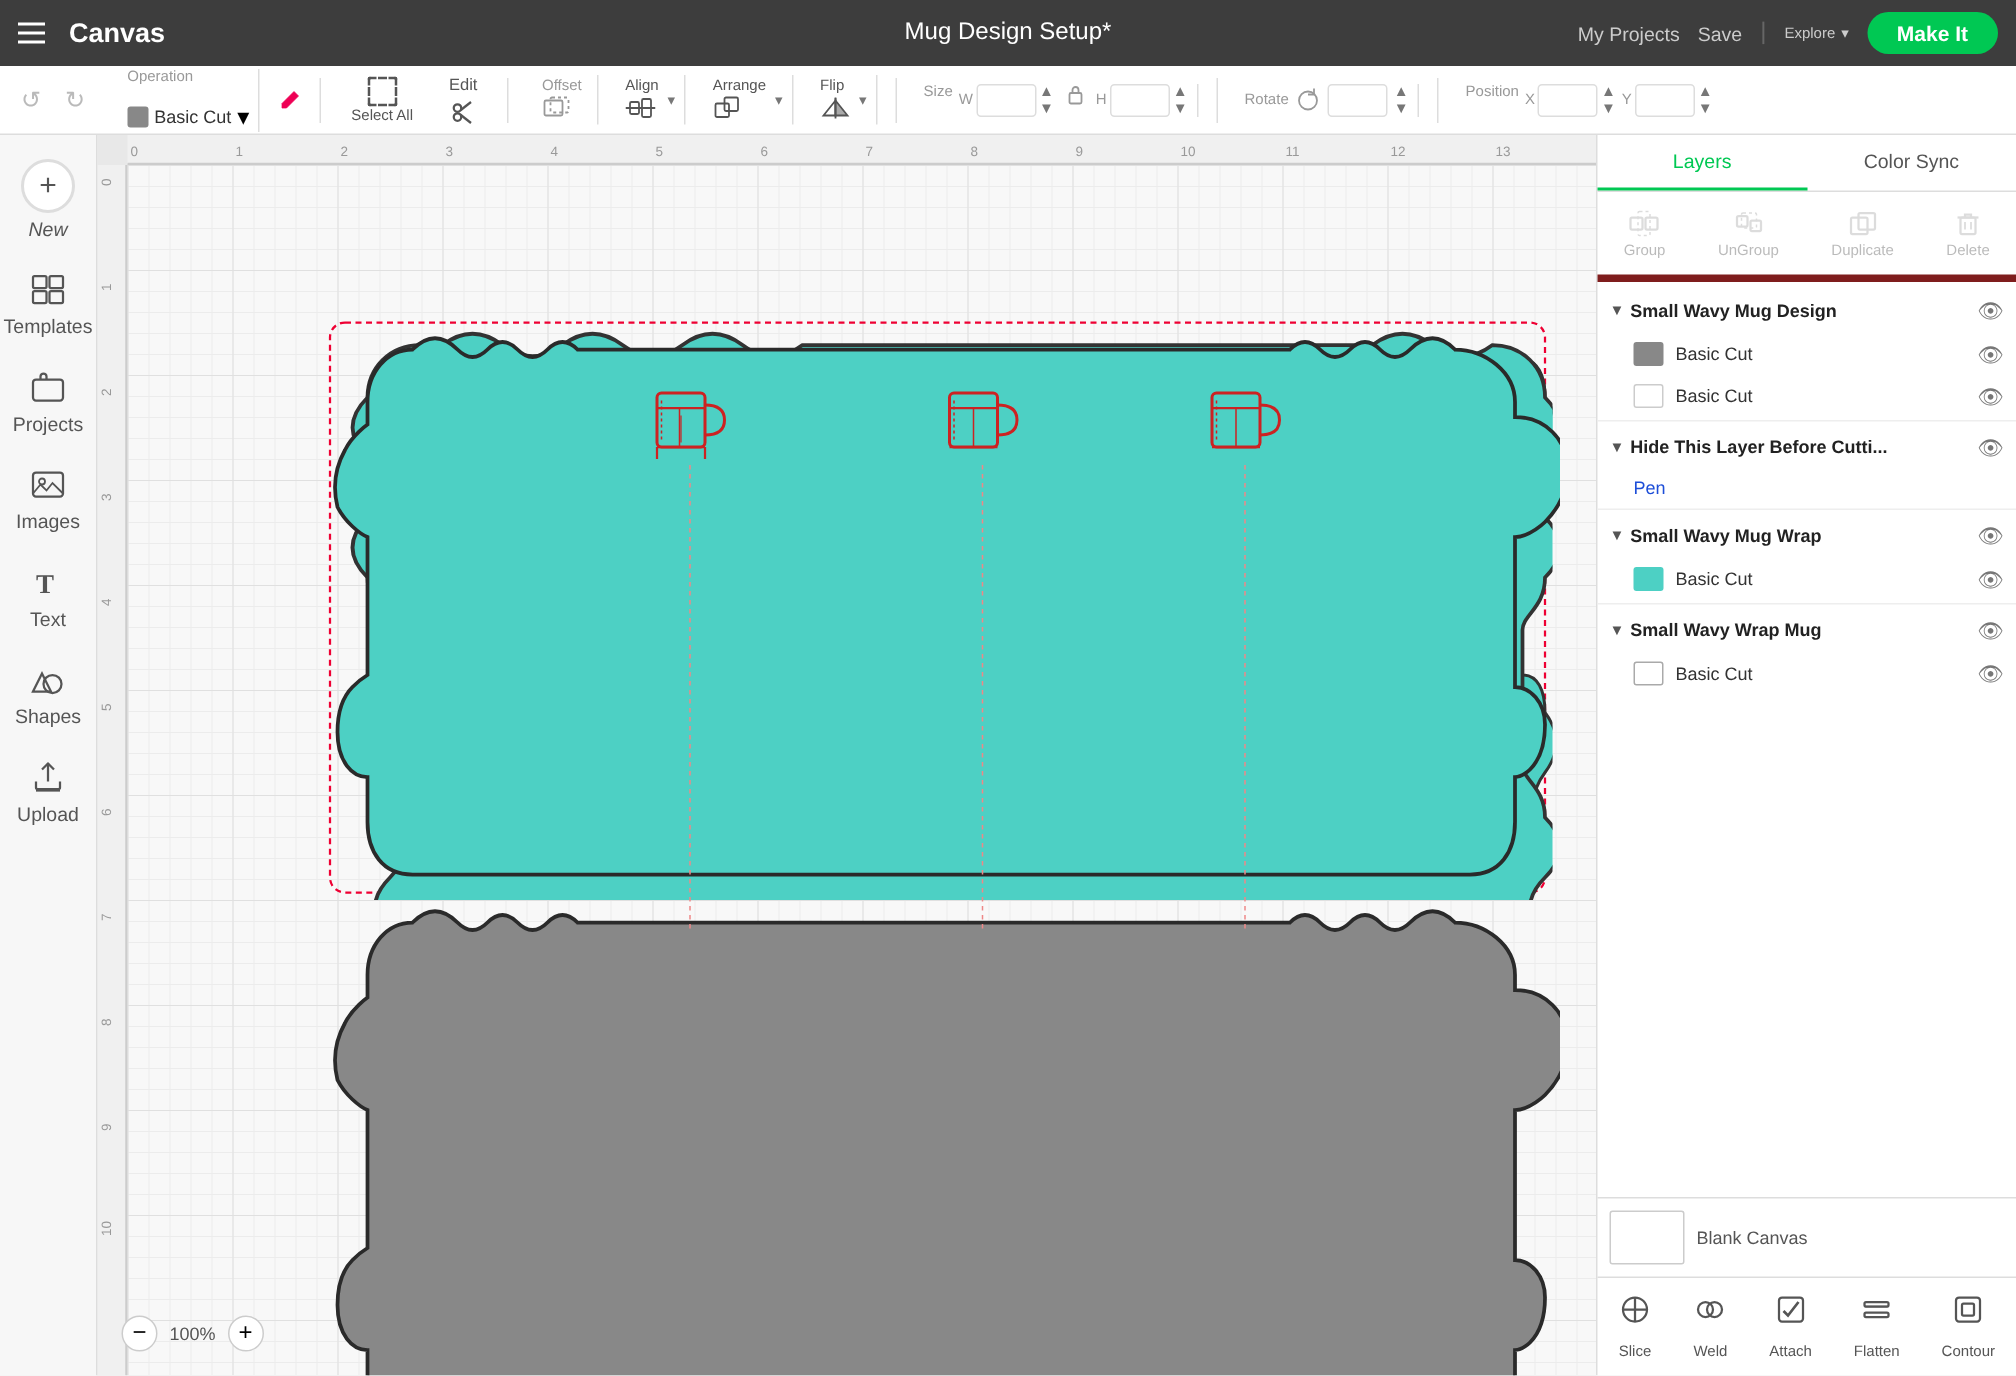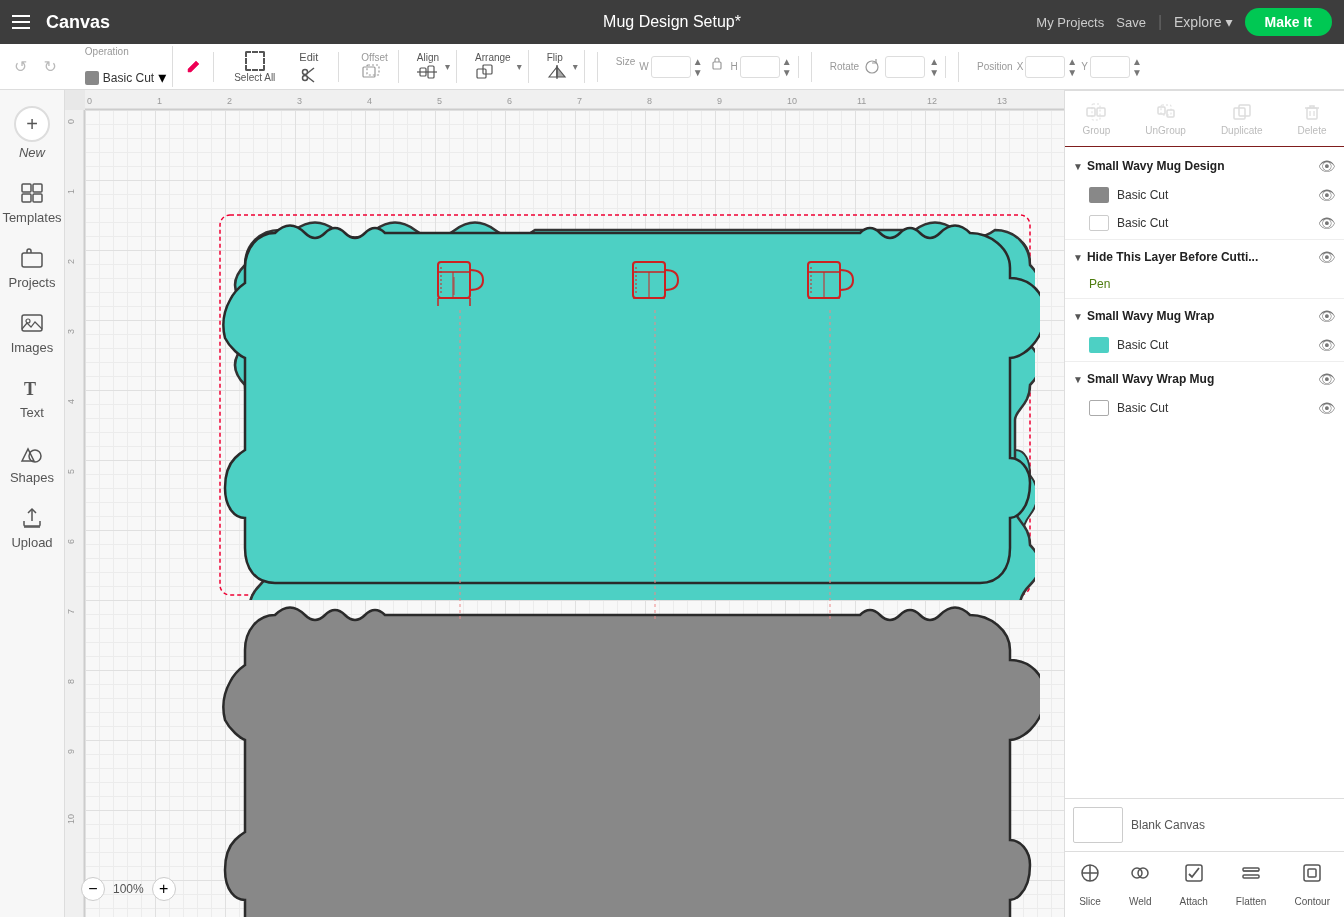--- a/index.html
+++ b/index.html
@@ -11,21 +11,21 @@
       padding: 0 12px; gap: 16px; color: #fff; position: relative; z-index: 10;
     }
     .nav-hamburger { display: flex; flex-direction: column; gap: 4px; cursor: pointer; }
     .nav-hamburger span { width: 18px; height: 2px; background: #fff; display: block; }
     .nav-logo { font-size: 18px; font-weight: 600; color: #fff; margin-right: auto; }
     .nav-title { position: absolute; left: 50%; transform: translateX(-50%); font-size: 16px; color: #fff; }
     .nav-right { display: flex; align-items: center; gap: 12px; margin-left: auto; }
     .nav-link { color: #ccc; font-size: 13px; cursor: pointer; }
     .nav-save { color: #ccc; font-size: 13px; cursor: pointer; background: none; border: none; }
     .nav-divider { color: #666; }
-    .nav-explore { display: flex; align-items: flex-end; gap: 4px; color: #ccc; font-size: 14px; cursor: pointer; }
+    .nav-explore { display: flex; align-items: flex-end; gap: 4px; color: #ccc; font-size: 10px; cursor: pointer; }
     .nav-make-it { background: #00c853; color: #fff; border: none; border-radius: 20px; padding: 6px 20px; font-size: 14px; font-weight: 600; cursor: pointer; }
 
     
     .toolbar {
       display: flex; align-items: center; background: #fff; height: 46px;
       border-bottom: 1px solid #ddd; padding: 0 8px; gap: 8px;
     }
     .toolbar-undo-redo { display: flex; gap: 4px; margin-right: 8px; }
     .toolbar-btn { background: none; border: none; cursor: pointer; padding: 4px 6px; color: #555; font-size: 16px; display: flex; align-items: center; justify-content: center; }
     .toolbar-btn.disabled { opacity: 0.4; cursor: default; }
@@ -40,21 +40,21 @@
     .edit-btn { display: flex; flex-direction: column; align-items: center; padding: 2px 8px; border: none; background: none; cursor: pointer; }
     .edit-label { font-size: 11px; color: #555; margin-bottom: 2px; }
     .toolbar-group { display: flex; align-items: center; gap: 2px; padding: 0 6px; border-right: 1px solid #ddd; }
     .toolbar-group-btn { display: flex; flex-direction: column; background: none; border: none; cursor: pointer; padding: 2px 4px; }
     .size-group { display: flex; align-items: flex-start; gap: 4px; padding: 0 6px; border-right: 1px solid #ddd; }
     .size-field { display: flex; align-items: center; gap: 2px; }
     .size-label { font-size: 10px; color: #999; }
     .size-input { width: 40px; height: 22px; border: 1px solid #ddd; border-radius: 3px; font-size: 11px; text-align: center; }
     .arrow-btn { background: none; border: none; cursor: pointer; font-size: 10px; color: #777; }
     .rotate-group { display: flex; align-items: center; gap: 4px; padding: 0 6px; border-right: 1px solid #ddd; }
-    .position-group { display: flex; align-items: center; gap: 4px; padding: 0 6px; }
+    .position-group { display: flex; align-items: flex-start; gap: 4px; padding: 0 6px; }
 
     
     .main-layout { display: flex; height: calc(917px - 44px - 46px); }
 
     
     .left-sidebar {
       width: 65px; background: #f7f7f7; border-right: 1px solid #ddd;
       display: flex; flex-direction: column; align-items: center;
       padding: 8px 0; gap: 4px;
     }
@@ -70,21 +70,21 @@
     
     .zoom-controls { position: absolute; bottom: 16px; left: 16px; display: flex; align-items: center; gap: 8px; z-index: 10; }
     .zoom-btn { width: 24px; height: 24px; border-radius: 50%; border: 1px solid #ccc; background: #fff; cursor: pointer; font-size: 16px; display: flex; align-items: center; justify-content: center; }
     .zoom-level { font-size: 12px; color: #555; }
 
     
     .right-panel { width: 280px; background: #fff; border-left: 1px solid #ddd; display: flex; flex-direction: column; }
     .right-panel-tabs { display: flex; border-bottom: 1px solid #ddd; }
     .right-tab { flex: 1; padding: 10px; text-align: center; font-size: 13px; cursor: pointer; color: #555; border-bottom: 2px solid transparent; }
     .right-tab.active { color: #00c853; border-bottom-color: #00c853; }
-    .right-toolbar { display: flex; justify-content: space-around; padding: 6px 0; border-bottom: 1px solid #7f1d1d; }
+    .right-toolbar { display: flex; justify-content: space-around; padding: 6px 0; border-bottom: 5px solid #7f1d1d; }
     .right-tool-btn { display: flex; flex-direction: column; align-items: center; cursor: pointer; padding: 4px 8px; border: none; background: none; opacity: 0.4; }
     .right-tool-label { font-size: 10px; color: #555; margin-top: 2px; }
     .right-tool-icon { width: 22px; height: 22px; display: flex; align-items: center; justify-content: center; color: #555; }
     .layers-list { flex: 1; overflow-y: auto; padding: 4px 0; }
     .layer-group { margin-bottom: 2px; }
     .layer-group-header { display: flex; align-items: center; padding: 6px 8px; cursor: pointer; gap: 4px; }
     .layer-group-arrow { font-size: 10px; color: #555; }
     .layer-group-title { font-size: 12px; font-weight: 600; color: #222; flex: 1; white-space: nowrap; overflow: hidden; text-overflow: ellipsis; }
     .layer-eye { width: 18px; height: 18px; display: flex; align-items: center; justify-content: center; color: #777; cursor: pointer; font-size: 14px; }
     .layer-item { display: flex; align-items: center; padding: 5px 8px 5px 24px; gap: 8px; cursor: pointer; }
@@ -560,20 +560,22 @@
 
     <div class="zoom-controls">
       <button class="zoom-btn">−</button>
       <span class="zoom-level">100%</span>
       <button class="zoom-btn">+</button>
     </div>
   </div>
 
   <div class="right-panel">
     <div class="right-panel-tabs">
+      <div class="right-tab active">Layers</div>
+      <div class="right-tab">Color Sync</div>
     </div>
 
     <div class="right-toolbar">
       <button class="right-tool-btn">
         <div class="right-tool-icon">
           <svg width="20" height="18" viewBox="0 0 20 18">
               <rect x="1" y="5" width="8" height="8" rx="1" fill="none" stroke="#aaa" stroke-width="1.5"></rect>
               <rect x="11" y="5" width="8" height="8" rx="1" fill="none" stroke="#aaa" stroke-width="1.5"></rect>
               <rect x="6" y="1" width="8" height="16" rx="1" fill="none" stroke="#aaa" stroke-width="1" stroke-dasharray="2,2"></rect>
             </svg>
@@ -635,21 +637,21 @@
 
       <div style="height:1px;background:#eee;margin:2px 0;"></div>
 
       <div class="layer-group">
         <div class="layer-group-header">
           <span class="layer-group-arrow">▼</span>
           <span class="layer-group-title">Hide This Layer Before Cutti...</span>
           <div class="layer-eye">👁</div>
         </div>
         <div class="layer-item">
-          <span class="layer-label" style="color:#4d7c0f;">Pen</span>
+          <span class="layer-label" style="color:#1d4ed8;">Pen</span>
         </div>
       </div>
 
       <div style="height:1px;background:#eee;margin:2px 0;"></div>
 
       <div class="layer-group">
         <div class="layer-group-header">
           <span class="layer-group-arrow">▼</span>
           <span class="layer-group-title">Small Wavy Mug Wrap</span>
           <div class="layer-eye">👁</div>

